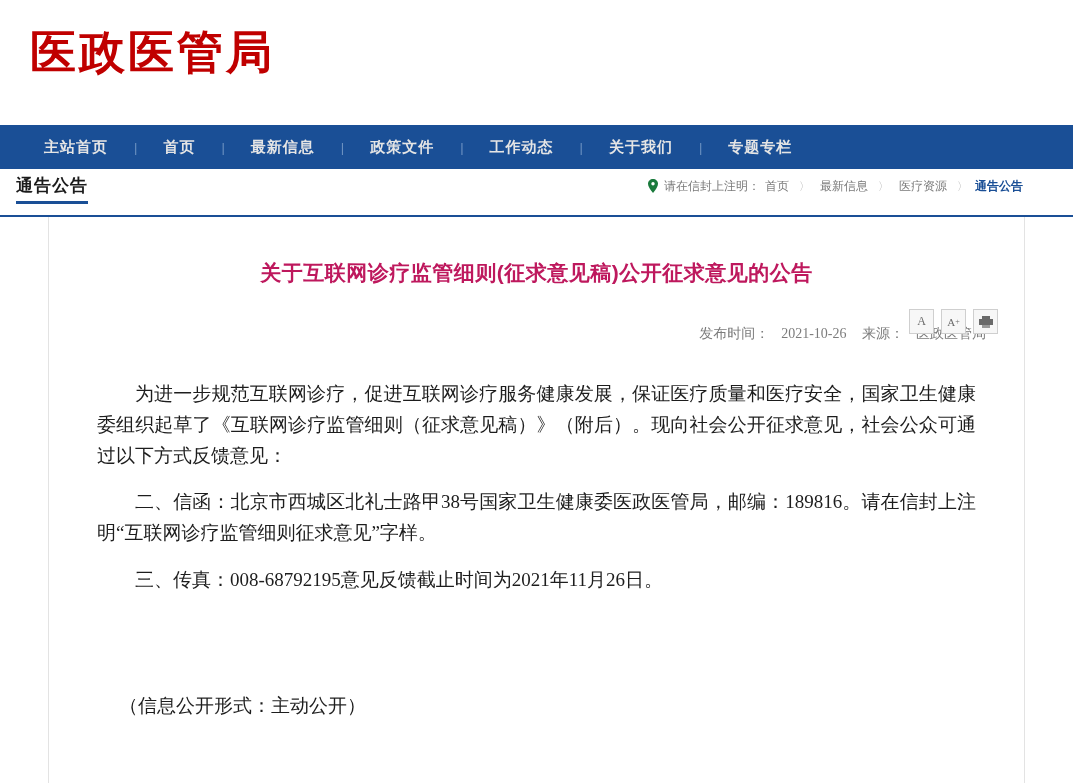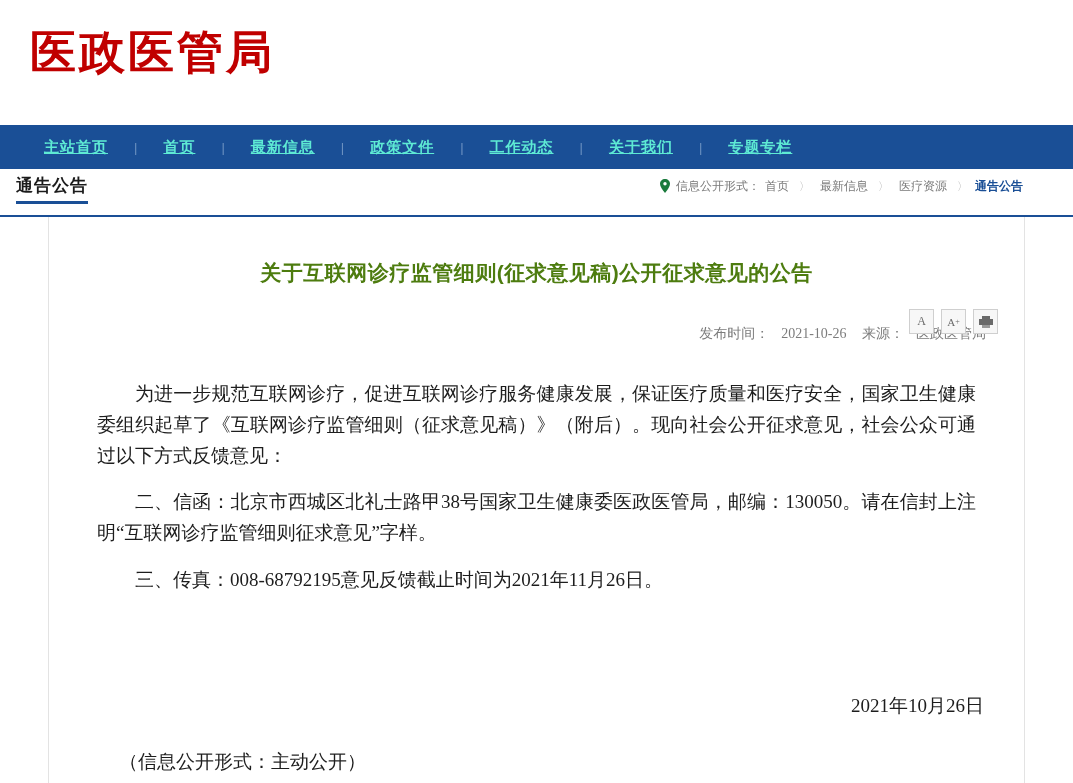--- a/index.html
+++ b/index.html
@@ -33,28 +33,27 @@
 
   
   .navbar {
     height: 44px;
     background: #1a4f96;
     display: flex;
     align-items: center;
     padding-left: 44px;
   }
   .nav-item {
-    color: #5eead4;
+    color: #e5e5e5;
     font-size: 15px;
     font-weight: bold;
     font-family: "Liberation Sans", sans-serif;
     letter-spacing: 1px;
     cursor: pointer;
     white-space: nowrap;
-    text-decoration: underline;
   }
   .nav-sep {
     color: #6d93c2;
     font-size: 13px;
     padding: 0 26px;
     user-select: none;
   }
 
   
   .crumb-strip {
@@ -114,21 +113,21 @@
   }
   .article-inner {
     border-left: 1px solid #e3e3e3;
     border-right: 1px solid #e3e3e3;
     height: 100%;
     padding: 34px 32px 0 32px;
     position: relative;
   }
   .article-title {
     text-align: center;
-    color: #4d7c0f;
+    color: #be185d;
     font-size: 21px;
     font-weight: bold;
     font-family: "Liberation Sans", sans-serif;
     letter-spacing: 0.5px;
     margin-top: 8px;
   }
   .article-meta {
     text-align: right;
     color: #7c7c7c;
     font-size: 14px;
@@ -228,21 +227,21 @@
 
 <div class="crumb-strip">
   <div class="section-title">通告公告</div>
   <div class="crumbs">
     <span class="pin-icon">
       <svg width="12" height="14" viewBox="0 0 12 14">
         <path d="M6 0C3.2 0 1 2.1 1 4.8 1 8.3 6 14 6 14s5-5.7 5-9.2C11 2.1 8.8 0 6 0z" fill="#1a7a3c"></path>
         <circle cx="6" cy="4.8" r="1.7" fill="#ffffff"></circle>
       </svg>
     </span>
-    <span class="label">信息公开形式：</span>
+    <span class="label">请在信封上注明：</span>
     <span class="c-link">首页</span>
     <span class="c-arrow">〉</span>
     <span class="c-link">最新信息</span>
     <span class="c-arrow">〉</span>
     <span class="c-link">医疗资源</span>
     <span class="c-arrow">〉</span>
     <span class="c-current">通告公告</span>
   </div>
 </div>
 
@@ -266,24 +265,23 @@
         <span class="printer">
           <i class="top"></i>
             <i class="body"></i>
             <i class="bot"></i>
         </span>
       </div>
     </div>
 
     <div class="article-body">
       <p class="para-indent">为进一步规范互联网诊疗，促进互联网诊疗服务健康发展，保证医疗质量和医疗安全，国家卫生健康委组织起草了《互联网诊疗监管细则（征求意见稿）》（附后）。现向社会公开征求意见，社会公众可通过以下方式反馈意见：</p>
-      <p class="para-indent">二、信函：北京市西城区北礼士路甲38号国家卫生健康委医政医管局，邮编：130050。请在信封上注明“互联网诊疗监管细则征求意见”字样。</p>
+      <p class="para-indent">二、信函：北京市西城区北礼士路甲38号国家卫生健康委医政医管局，邮编：189816。请在信封上注明“互联网诊疗监管细则征求意见”字样。</p>
       <p class="para-indent">三、传真：008-68792195意见反馈截止时间为2021年11月26日。</p>
 
       <div class="signature">
-        <div>2021年10月26日</div>
       </div>
 
       <div class="footnote">（信息公开形式：主动公开）</div>
     </div>
 
   </div>
 </div>
 
 </body></html>

